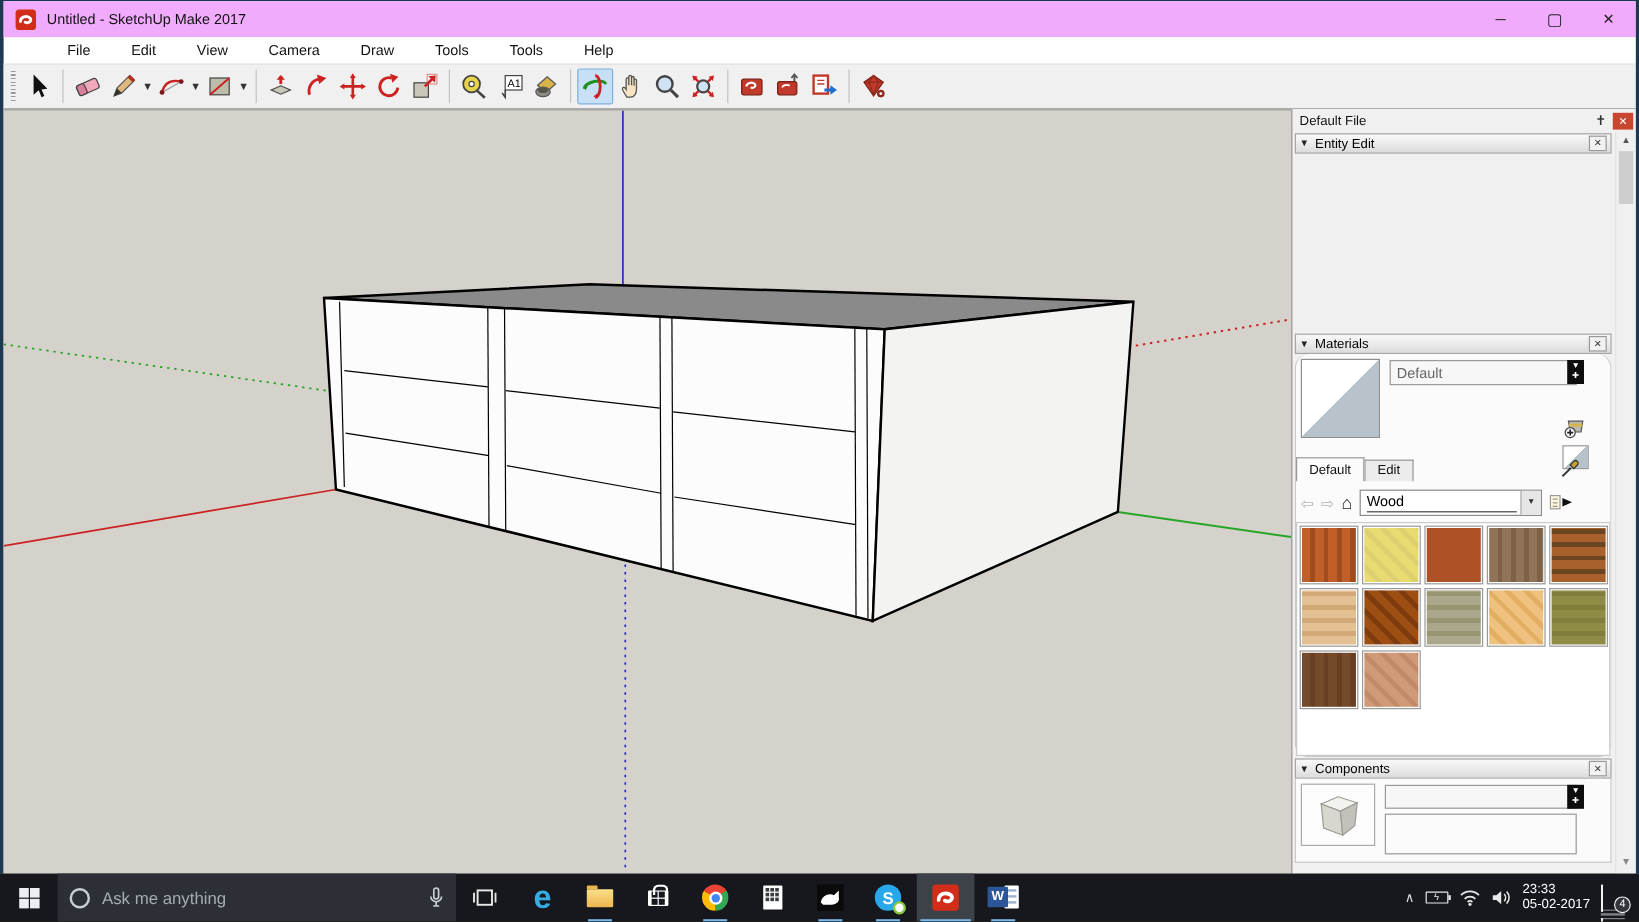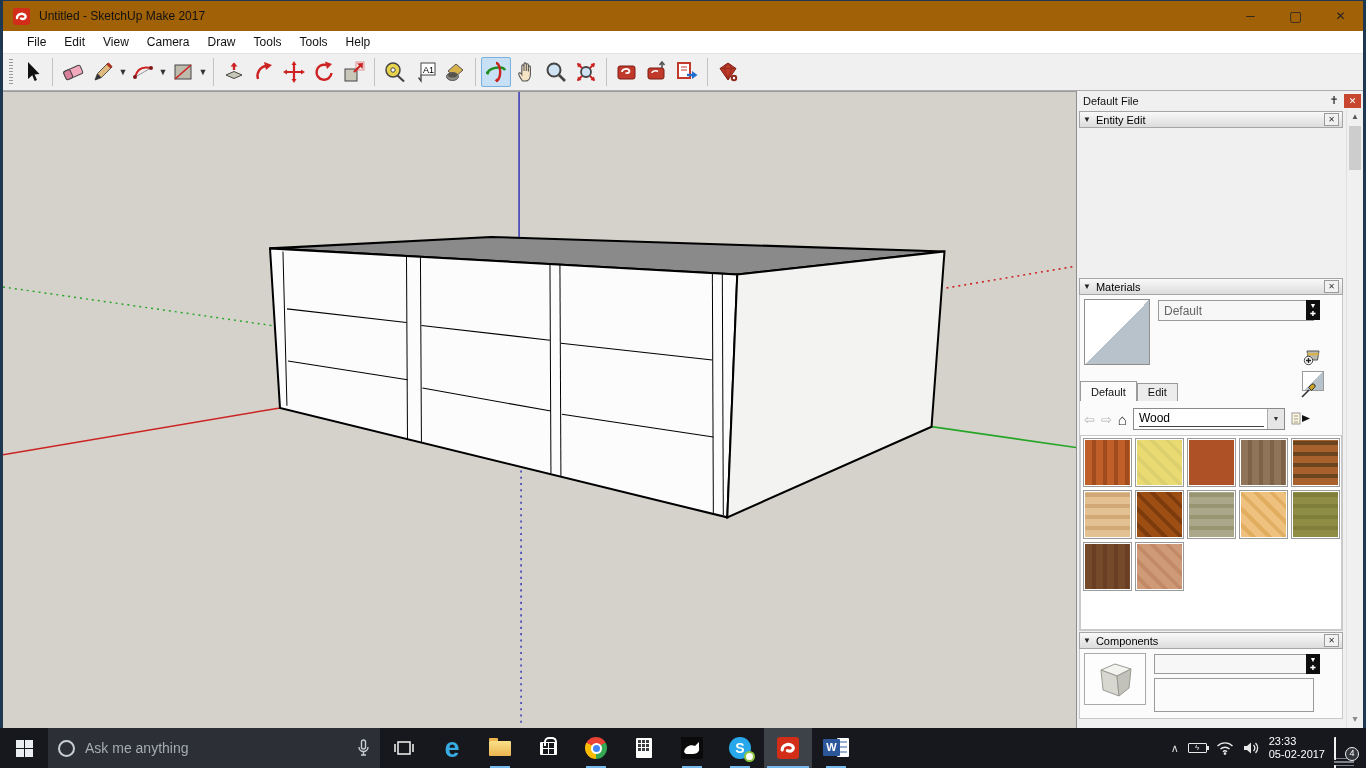--- a/index.html
+++ b/index.html
@@ -4,29 +4,29 @@
 <style>
   * { box-sizing: border-box; margin: 0; padding: 0; }
   html,body { width:1366px; height:768px; overflow:hidden; font-family:"Liberation Sans", sans-serif; background:#000; }
   #stage { position:relative; width:1366px; height:768px; }
 
   
   #app { position:absolute; left:0; top:0; width:1366px; height:728px; background:#fff;
          border-left:3px solid #1e3852; border-right:3px solid #1e3852; border-top:1px solid #1e3852; display:flex; flex-direction:column; }
 
   
-  .titlebar { height:30px; background:#a16207; display:flex; align-items:center; padding-left:10px; flex:0 0 auto;text-align:center; }
+  .titlebar { height:30px; background:#f0abfc; display:flex; align-items:center; padding-left:10px; flex:0 0 auto;text-align:center; }
   .su-logo { width:17px; height:17px; border-radius:3px; background:#d22d18; position:relative; flex:0 0 auto; }
   .su-logo svg { position:absolute; inset:0; }
   .title-text { font-size:12px; color:#111; margin-left:9px; }
   .win-controls { margin-left:auto; display:flex; height:100%; }
   .win-btn { width:45px; height:100%; display:flex; align-items:center; justify-content:center; font-size:12px; color:#222; }
 
   
-  .menubar { height:22px; background:#fff; display:flex; align-items:center; padding-left:15px; gap:0; flex:0 0 auto; }
+  .menubar { height:22px; background:#fff; display:flex; align-items:center; padding-left:15px; gap:16px; flex:0 0 auto;margin-left:29px; }
   .menu-item { font-size:12px; color:#111; padding:2px 9px; }
 
   
   .toolbar { height:38px; background:#f0f0f0; border-top:1px solid #e3e3e3; border-bottom:1px solid #adadad; display:flex; align-items:center; padding-left:4px; flex:0 0 auto; }
   .grip { width:4px; height:26px; margin:0 4px 0 2px;
           background:repeating-linear-gradient(to bottom,#9a9a9a 0 1px,transparent 1px 3px); }
   .tbtn { width:30px; height:30px; display:flex; align-items:center; justify-content:center; border:1px solid transparent; border-radius:2px; position:relative; flex:0 0 auto; }
   .tbtn.selected { background:#c7e0f6; border-color:#7ab0dd; }
   .tbtn svg { width:24px; height:24px; }
   .dd-arrow { font-size:9px; color:#333; width:10px; text-align:center; flex:0 0 auto; }
@@ -373,21 +373,21 @@
           <span class="xbtn">✕</span>
         </div>
       </div>
 
       <div class="sec" style="top:187px;">
         <div class="sec-h">
           <span class="tri">▼</span>
           <span class="lbl">Materials</span>
           <span class="xbtn">✕</span>
         </div>
-        <div class="sec-b" style="height:336px;">
+        <div class="sec-b" style="height:336px;border-radius:12px;">
           <div class="mat-preview"></div>
           <input class="mat-name" readonly="" value="Default" style="">
           <span class="dtoggle mat-dtoggle">
                 <span>▼</span>
                 <span>✚</span>
               </span>
           <svg class="createmat" viewBox="0 0 22 22">
                 <path d="M5 6 L17 6 L15.5 15 L6.5 15 Z" fill="#b9b9b0" stroke="#555"></path>
                 <rect x="5.5" y="8" width="11" height="2.4" fill="#d8b24a"></rect>
                 <circle cx="6.5" cy="15.5" r="4.2" fill="#f4f4f4" stroke="#444"></circle>

